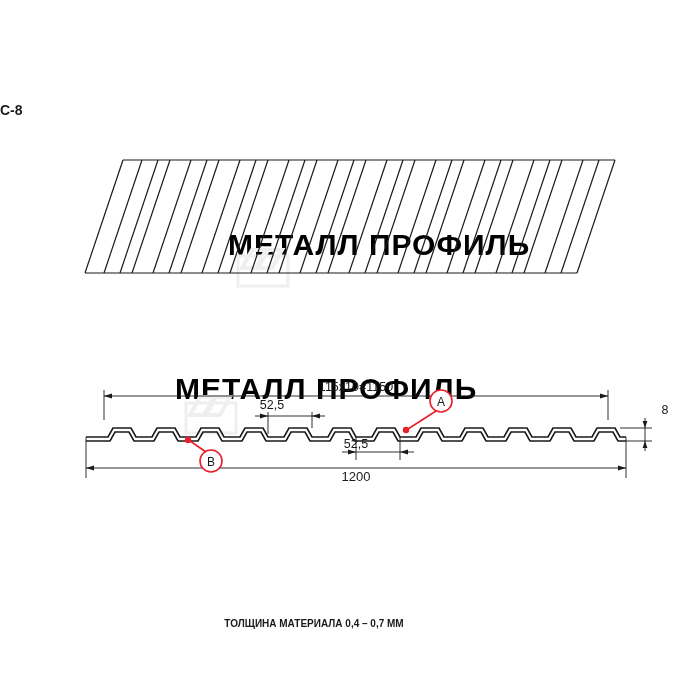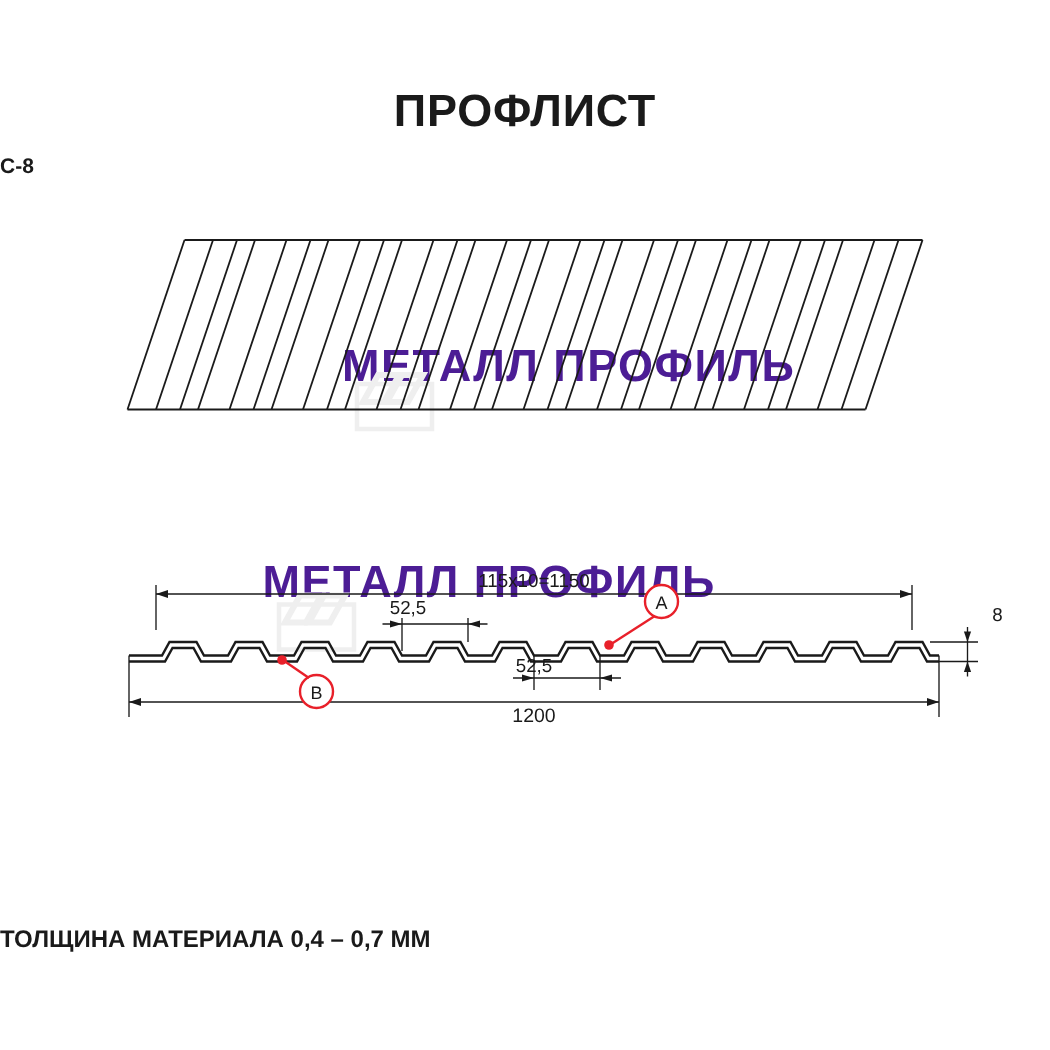--- a/index.html
+++ b/index.html
@@ -39,35 +39,35 @@
     text-align: left;
     font-size: 14px;
     font-weight: bold;
     color: #1a1a1a;
   }
   .footer-note {
     position: absolute;
     top: 618px;
     left: 0;
     width: 628px;
-    text-align: left;
-    font-size: 16px;
+    text-align: center;
+    font-size: 10px;
     font-weight: bold;
     color: #1a1a1a;
   }
   .svg-layer {
     position: absolute;
     top: 0;
     left: 0;
   }
   .wm {
     position: absolute;
     font-family: "Liberation Sans", sans-serif;
     font-weight: bold;
-    color: #4c1d95;
+    color: #000000;
     white-space: nowrap;
     user-select: none;
   }
   .wm1 {
     top: 228px;
     left: 228px;
     font-size: 30px;
     letter-spacing: 1px;
   }
   .wm2 {
@@ -75,21 +75,20 @@
     left: 175px;
     font-size: 30px;
     letter-spacing: 1px;
   }
 </style>
 </head>
 <body>
 
 <div class="page">
 
-  <div class="title">ПРОФЛИСТ</div>
   <div class="subtitle">С-8</div>
 
   <div class="wm wm1">МЕТАЛЛ ПРОФИЛЬ</div>
   <div class="wm wm2">МЕТАЛЛ ПРОФИЛЬ</div>
 
   <svg class="svg-layer" width="700" height="700" viewBox="0 0 700 700">
 
     <g fill="none" stroke="#efefef" stroke-width="4">
       <path d="M242 268 l10 -18 h14 l-10 18 z"></path>
       <path d="M258 268 l10 -18 h14 l-10 18 z"></path>

